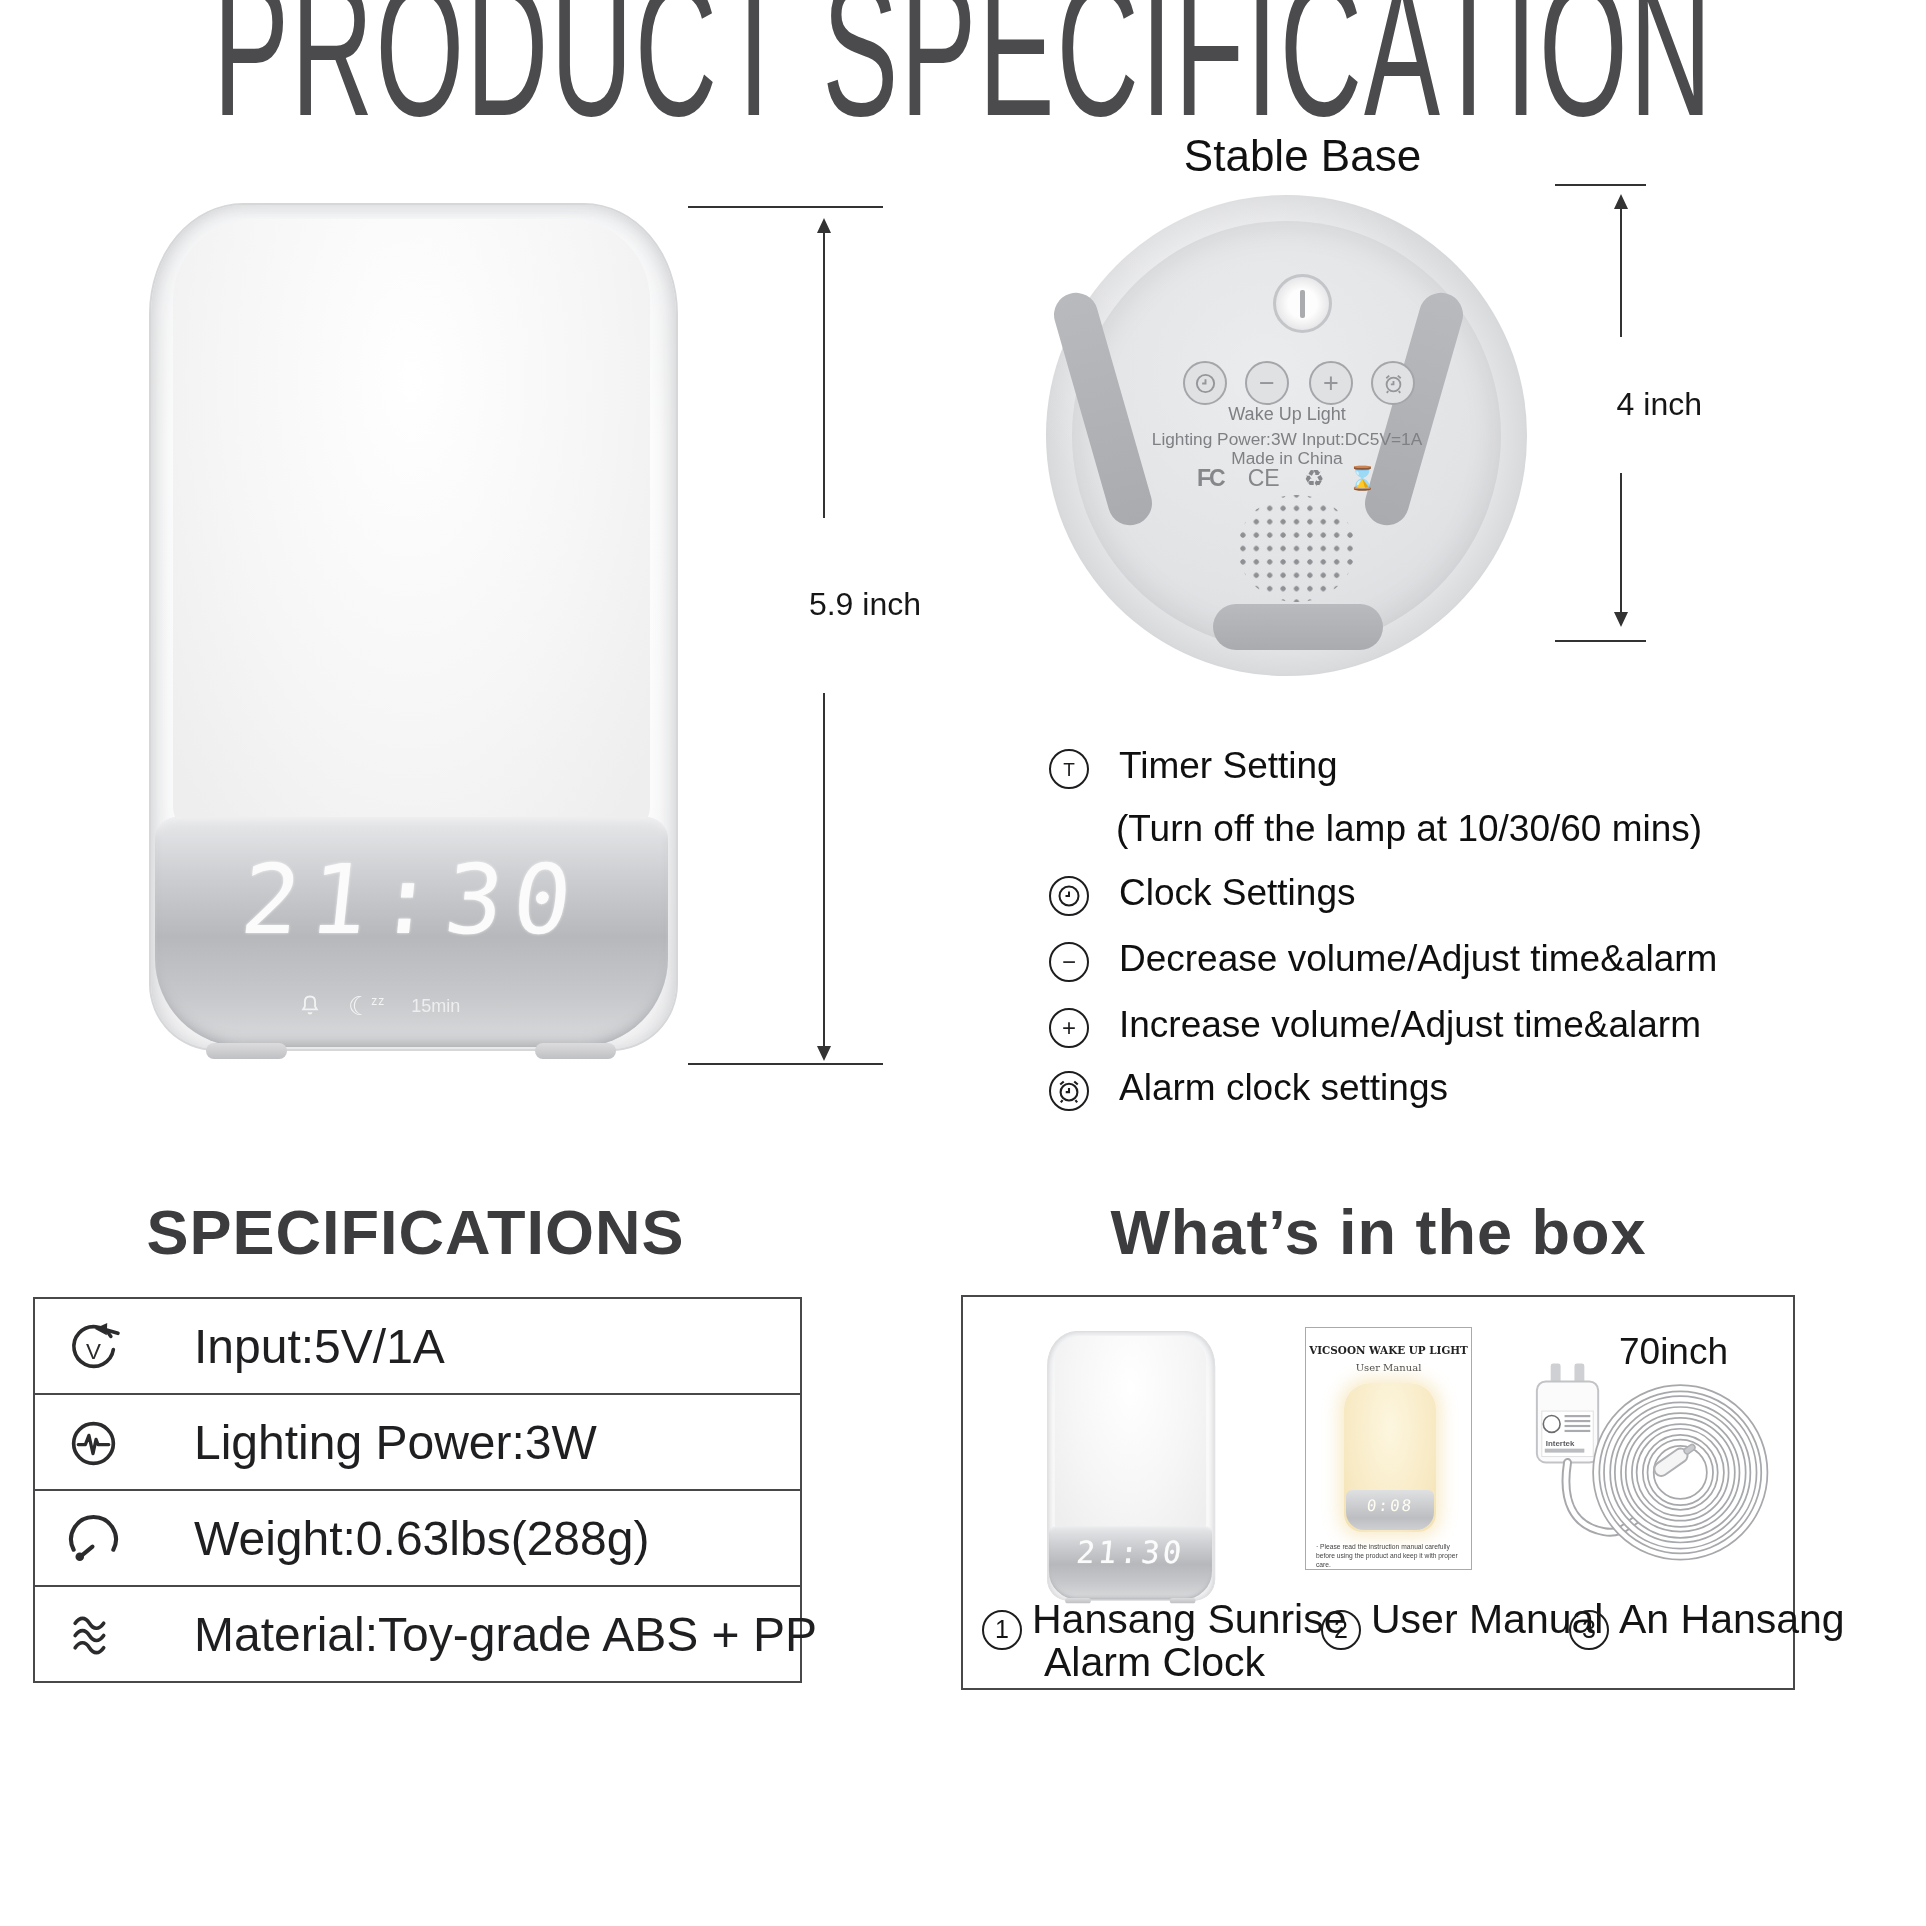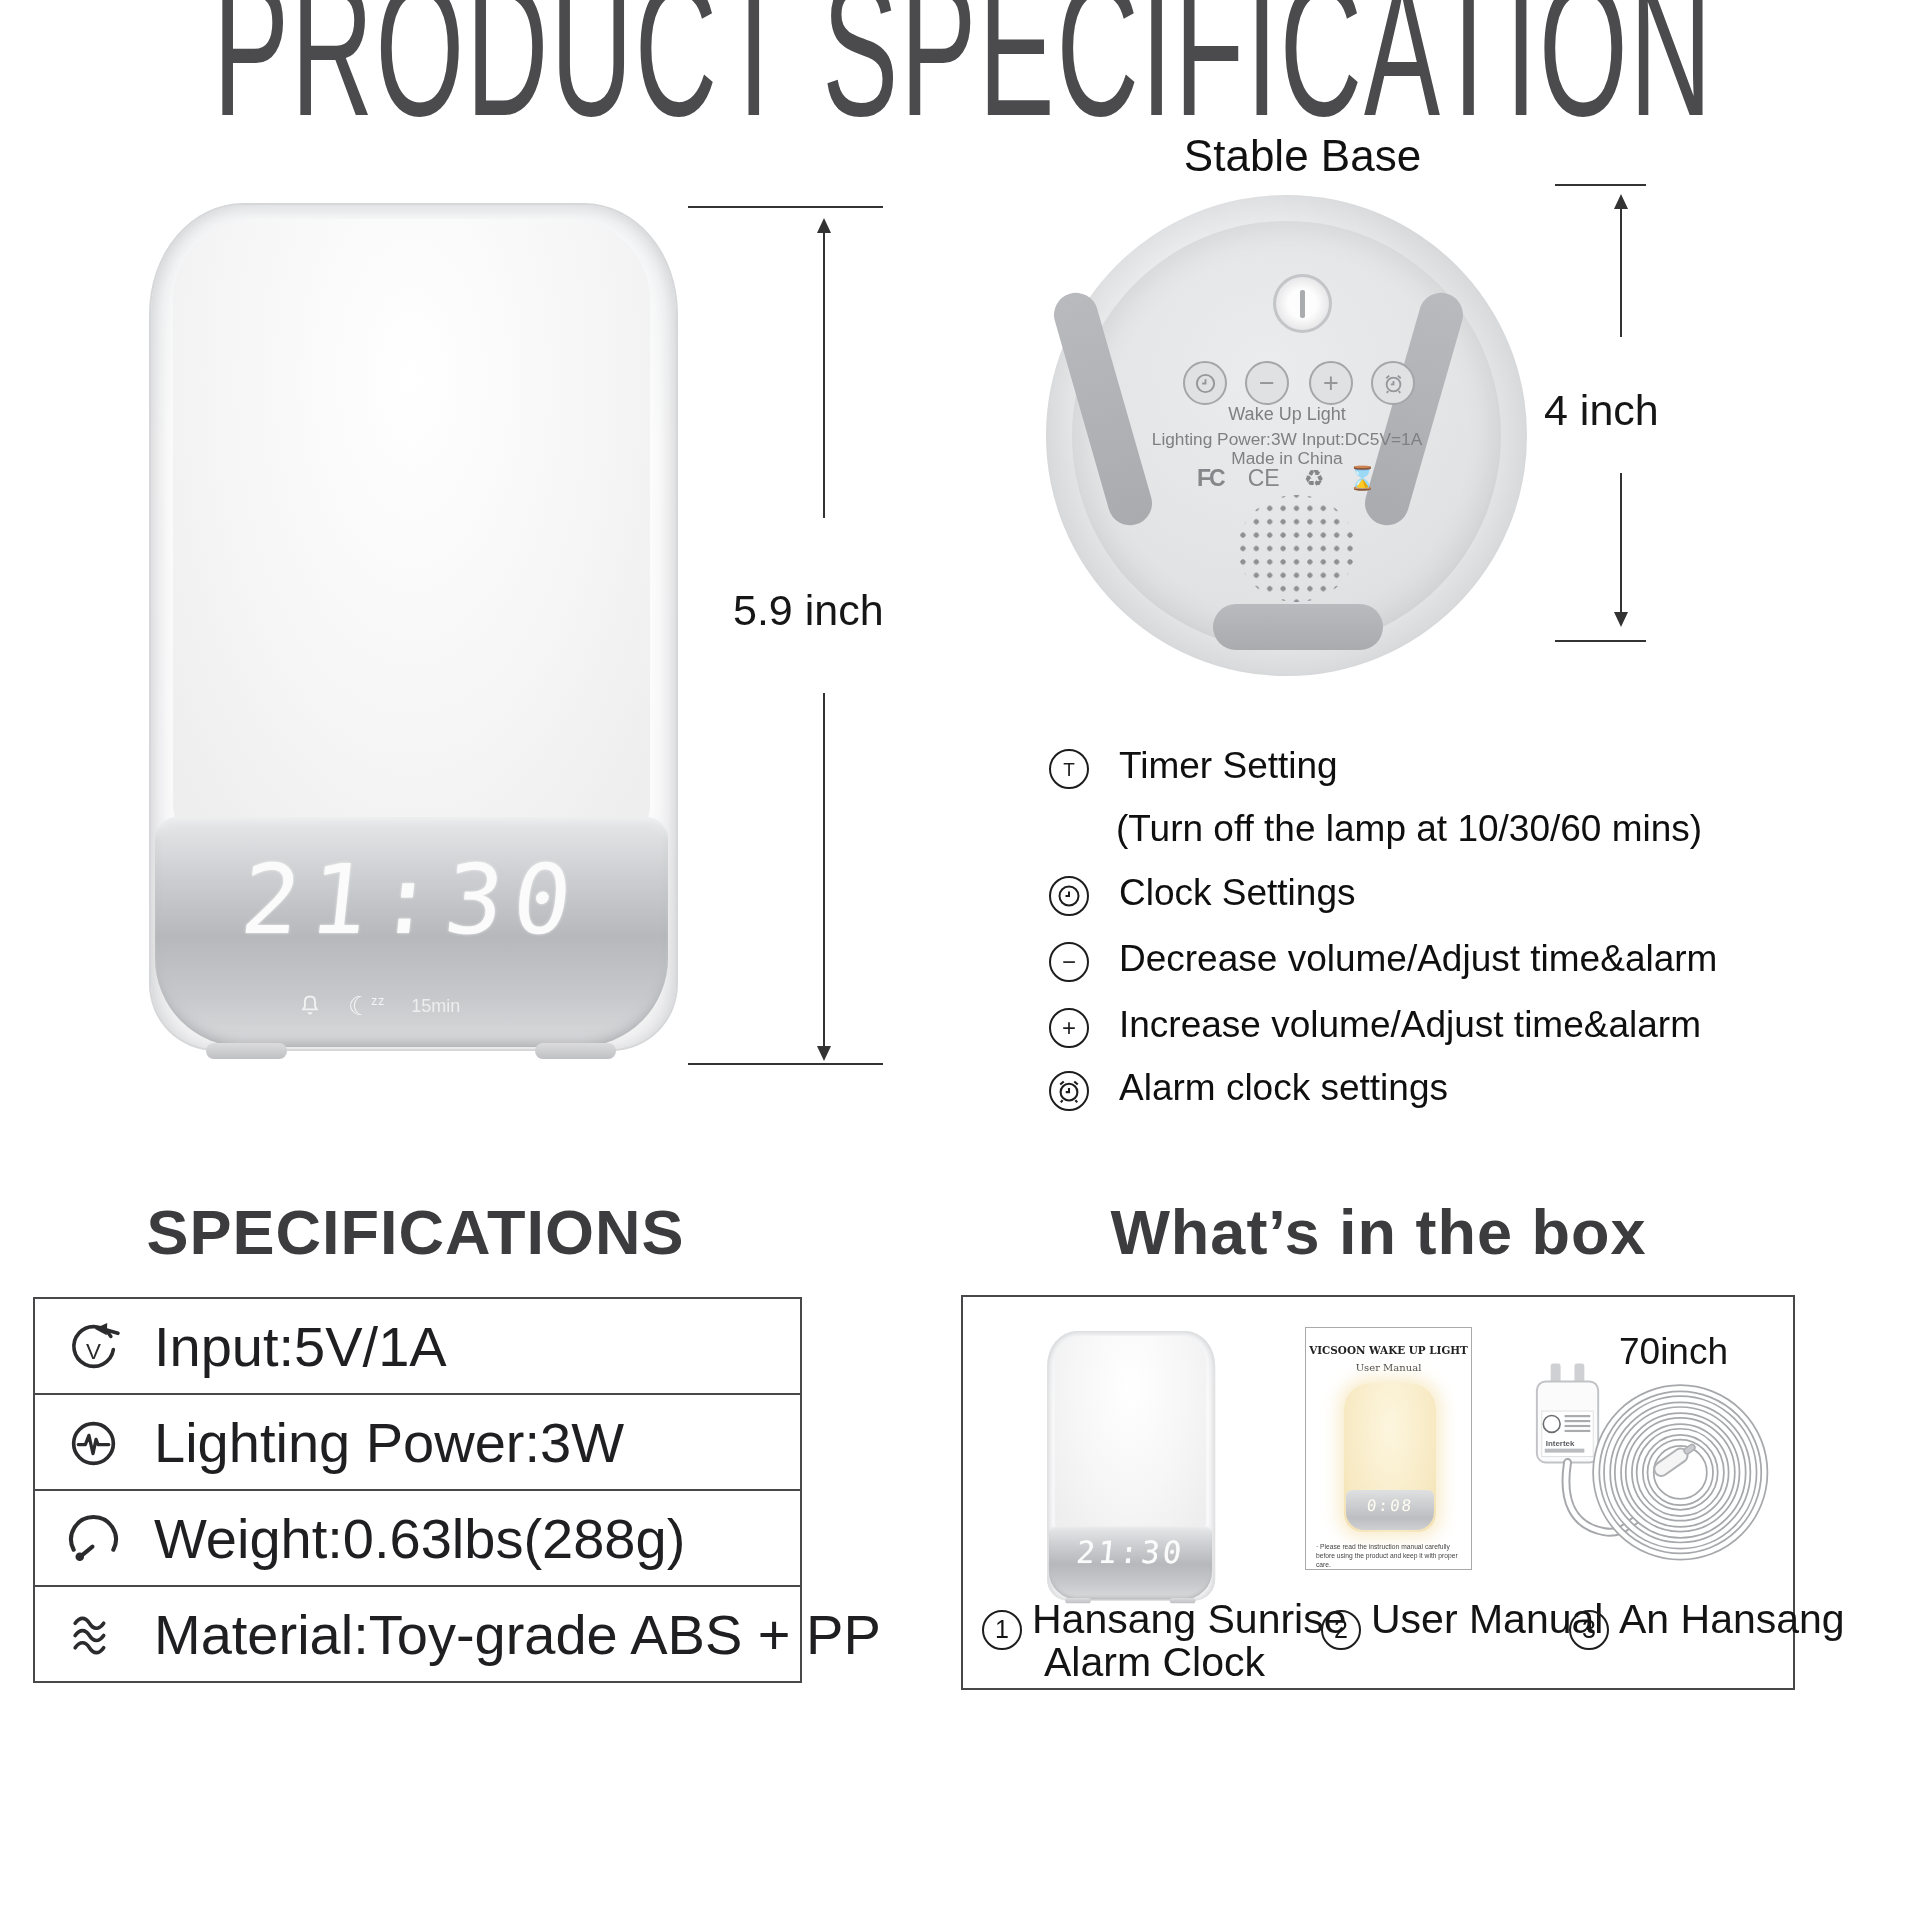--- a/index.html
+++ b/index.html
@@ -10,21 +10,21 @@
   
   #page-title{position:absolute;left:0;top:-48px;width:100%;text-align:center;
     font-size:114px;font-weight:500;color:#4b4b4d;letter-spacing:2px;line-height:1;
     transform:scaleY(1.7);transform-origin:top center;white-space:nowrap;}
 
   
   .tick{position:absolute;height:2px;background:#333;}
   .vline{position:absolute;width:2px;background:#333;}
   .tri-up{position:absolute;width:0;height:0;border-left:7px solid transparent;border-right:7px solid transparent;border-bottom:15px solid #333;}
   .tri-down{position:absolute;width:0;height:0;border-left:7px solid transparent;border-right:7px solid transparent;border-top:15px solid #333;}
-  .dim-label{position:absolute;font-size:43px;color:#161616;text-align:left;}
+  .dim-label{position:absolute;font-size:32px;color:#161616;text-align:right;}
 
   
   .lamp{position:absolute;width:525px;height:866px;}
   .lamp .glass{position:absolute;left:0;top:0;width:525px;height:844px;
     border:2px solid #d6d7d9;border-radius:94px 94px 67px 67px/111px 111px 67px 67px;
     background:linear-gradient(180deg,#f6f7f8,#fdfdfd 28%,#fcfcfd 70%,#f4f4f5);
     box-shadow:inset 14px 0 26px -14px #c3c4c7, inset -14px 0 26px -14px #c3c4c7, inset 0 16px 20px -12px #e6e7e9;}
   .lamp .dome{position:absolute;left:24px;top:16px;width:477px;height:614px;
     border-radius:81px 81px 26px 26px;
     background:radial-gradient(ellipse at 50% 26%,#ffffff,#f6f6f7 55%,#eeeeef 92%);}
@@ -79,21 +79,21 @@
   .legend-text{position:absolute;left:1119px;font-size:37px;color:#0f0f0f;white-space:nowrap;}
 
   
   .section-heading{position:absolute;top:1196px;width:693px;text-align:center;
     font-size:63px;font-weight:700;color:#3c3c3e;letter-spacing:1px;}
   #spec-table{left:33px;top:1297px;width:769px;height:386px;border:2px solid #48484a;box-sizing:border-box;
     display:flex;flex-direction:column;}
   .spec-row{flex:1;display:flex;align-items:center;border-bottom:2px solid #48484a;}
   .spec-row:last-child{border-bottom:none;border-radius:9px;}
   .spec-icon{width:57px;height:57px;margin-left:30px;flex:0 0 auto;}
-  .spec-text{margin-left:32px;font-size:56px;color:#1f1f21;white-space:nowrap;}
+  .spec-text{margin-left:72px;font-size:48px;color:#1f1f21;white-space:nowrap;}
 
   
   #box-frame{left:961px;top:1295px;width:834px;height:395px;border:2.5px solid #48484a;box-sizing:border-box;background:#fff;}
   #manual-card{left:1305px;top:1327px;width:167px;height:243px;background:#fff;border:1.5px solid #a9aaad;box-sizing:border-box;}
   #manual-title{position:absolute;left:0;top:16px;width:100%;text-align:center;
     font-family:"DejaVu Serif","Liberation Serif",serif;font-size:10.4px;font-weight:700;color:#222;}
   #manual-sub{position:absolute;left:0;top:34px;width:100%;text-align:center;
     font-family:"DejaVu Serif","Liberation Serif",serif;font-size:10px;color:#444;}
   #manual-lamp{position:absolute;left:38px;top:55px;width:92px;height:149px;
     border-radius:26px 26px 18px 18px;

